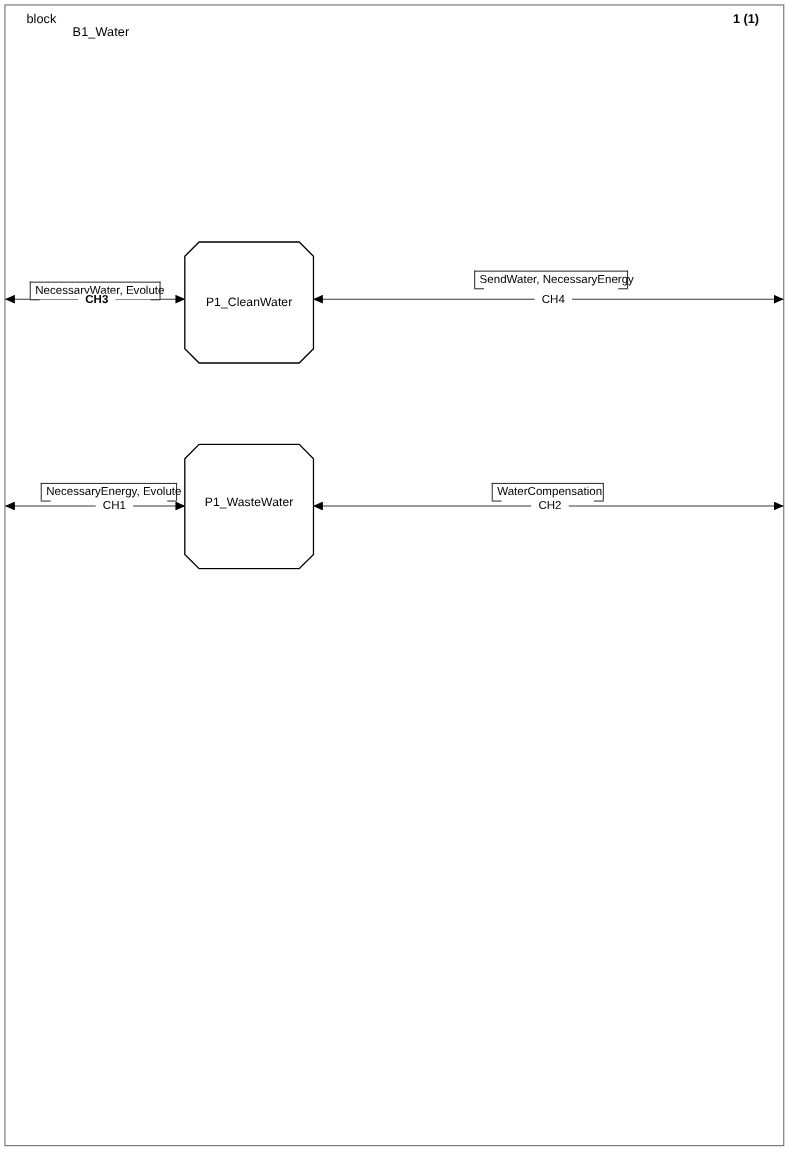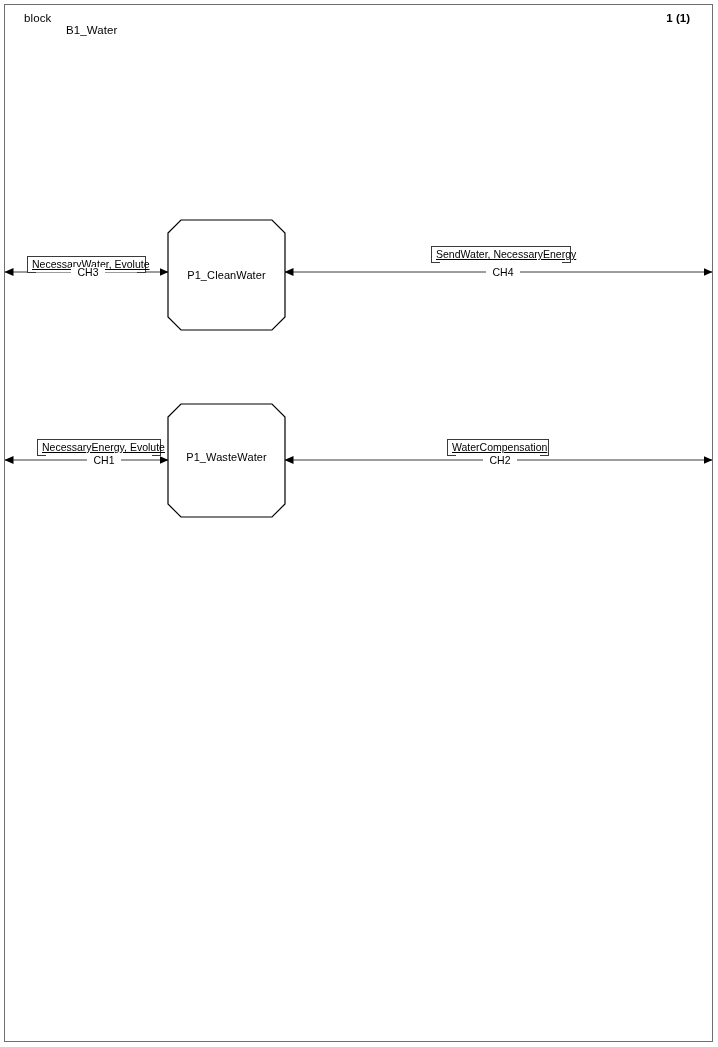--- a/index.html
+++ b/index.html
@@ -108,21 +108,20 @@
     border-top: 1px solid #3a3a3a;
     border-left: 1px solid #3a3a3a;
     border-right: 1px solid #3a3a3a;
     height: 16px;
     line-height: 14px;
     font-size: 10.5px;
     color: #000000;
     text-align: center;
     white-space: nowrap;
     padding: 0 4px;
-    text-decoration: underline;
   }
   .msg-box::before,
   .msg-box::after {
     content: "";
     position: absolute;
     bottom: -1px;
     width: 9px;
     height: 1px;
     background: #3a3a3a;
   }
@@ -198,21 +197,21 @@
   </div>
 
   <div class="msg-box" style="left:27px; top:256px; width:119px;text-align:right;">NecessaryWater, Evolute</div>
 
   <div class="msg-box" style="left:431px; top:246px; width:140px;">SendWater, NecessaryEnergy</div>
 
   <div class="msg-box" style="left:37px; top:439px; width:124px;">NecessaryEnergy, Evolute</div>
 
   <div class="msg-box" style="left:447px; top:439px; width:102px;">WaterCompensation</div>
 
-  <div class="ch-name" style="left:71px; top:267px; width:30px;">CH3</div>
+  <div class="ch-name" style="left:71px; top:267px; width:30px;font-weight:bold;">CH3</div>
 
   <div class="ch-name" style="left:486px; top:267px; width:30px;">CH4</div>
 
   <div class="ch-name" style="left:71px; top:455px; width:30px;margin-left:16px;">CH1</div>
 
   <div class="ch-name" style="left:483px; top:455px; width:30px;">CH2</div>
 
 </div>
 
 </body></html>

